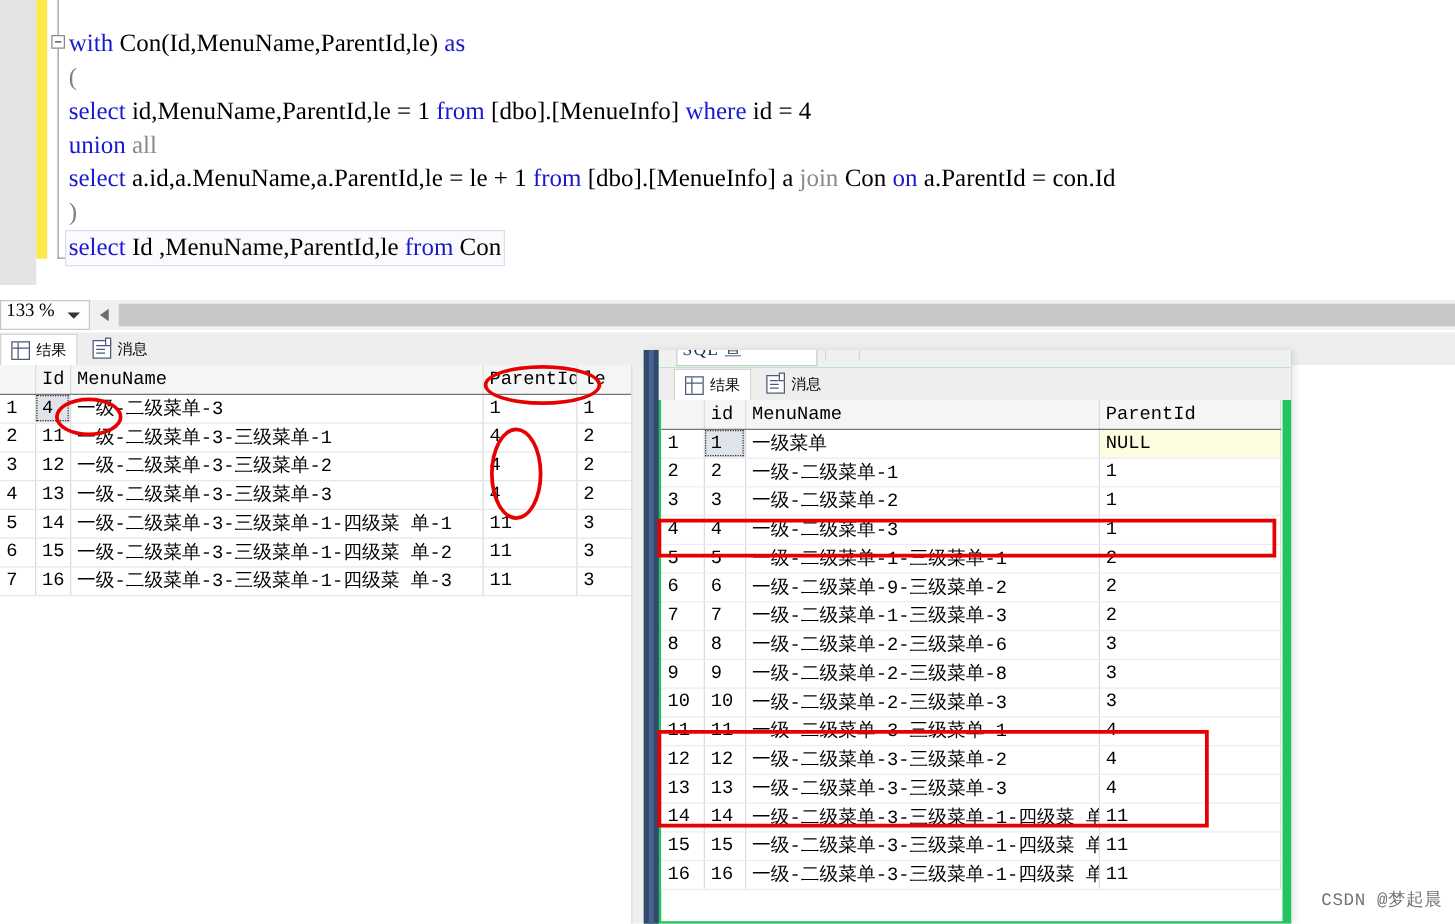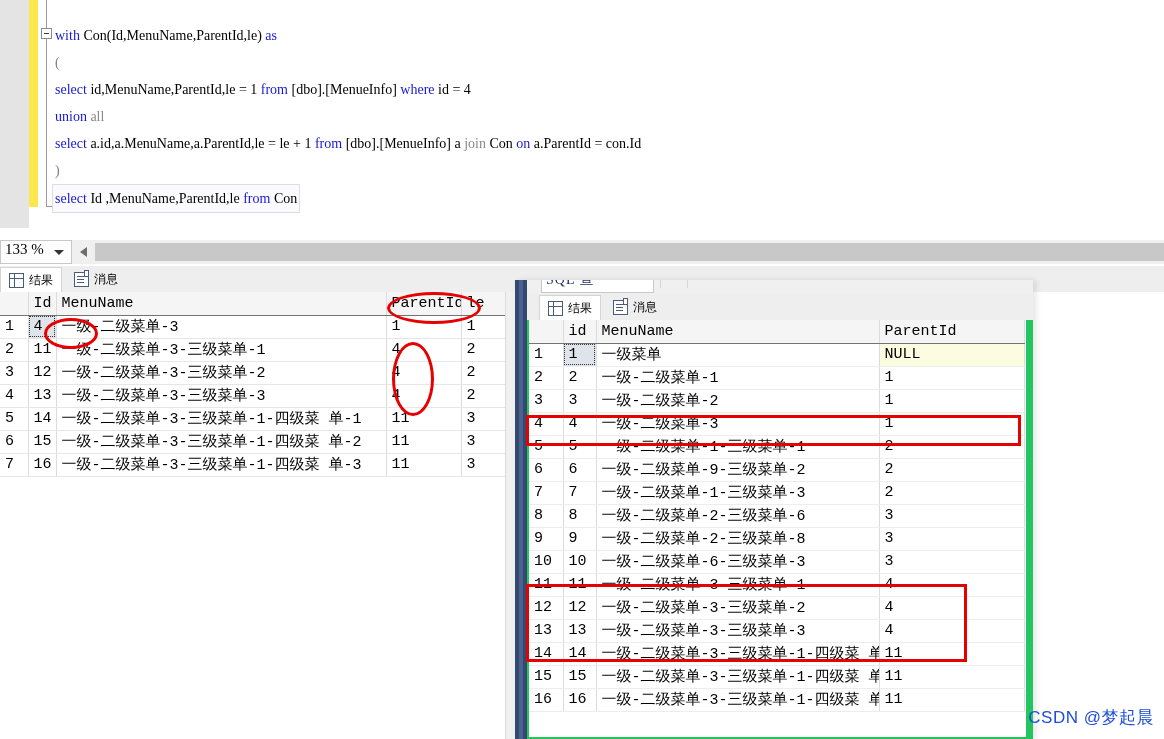--- a/index.html
+++ b/index.html
@@ -40,21 +40,21 @@
   .outline-box{
     position:absolute;left:41px;top:28px;width:11px;height:11px;
     border:1px solid #8a8a8a;background:#ffffff;box-sizing:border-box;
   }
   .outline-box:before{
     content:"";position:absolute;left:2px;top:4px;width:5px;height:1px;background:#3a3a3a;
   }
   #code{
     position:absolute;left:55px;top:22px;
     font-family:"Liberation Serif", serif;
-    font-size:14px;
+    font-size:20px;
     line-height:27px;
     white-space:pre;
     color:#000000;
   }
   #code .kw{color:#1818d0;}
   #code .kw2{color:#8a8a8a;}
   .code-line{height:27px;white-space:pre;}
   #code .last-line{
     display:inline-block;
     border:1px solid #dcdcee;
@@ -228,21 +228,21 @@
   
   .redbox{
     position:absolute;border:3px solid #e60000;pointer-events:none;background:transparent;
   }
   #box-row4{left:526px;top:415px;width:489px;height:25px;}
   #box-rows1113{left:526px;top:584px;width:435px;height:72px;}
 
   
   #watermark{
     position:absolute;right:10px;bottom:10px;
-    font-family:Liberation Sans, sans-serif;font-size:17px;color:#1d4ed8;
+    font-family:Liberation Mono, monospace;font-size:14px;color:#737373;
     letter-spacing:0.5px;
   }
 </style>
 </head>
 <body>
 
 <div id="editor">
   <div id="editor-indicator-gutter"></div>
   <div id="editor-change-bar"></div>
   <div id="editor-outline-gutter"></div>
@@ -436,21 +436,21 @@
           </tr>
           <tr>
             <td class="rownum">9</td>
             <td>9</td>
             <td>一级-二级菜单-2-三级菜单-8</td>
             <td>3</td>
           </tr>
           <tr>
             <td class="rownum">10</td>
             <td>10</td>
-            <td>一级-二级菜单-6-三级菜单-3</td>
+            <td>一级-二级菜单-2-三级菜单-3</td>
             <td>3</td>
           </tr>
           <tr>
             <td class="rownum">11</td>
             <td>11</td>
             <td>一级-二级菜单-3-三级菜单-1</td>
             <td>4</td>
           </tr>
           <tr>
             <td class="rownum">12</td>

